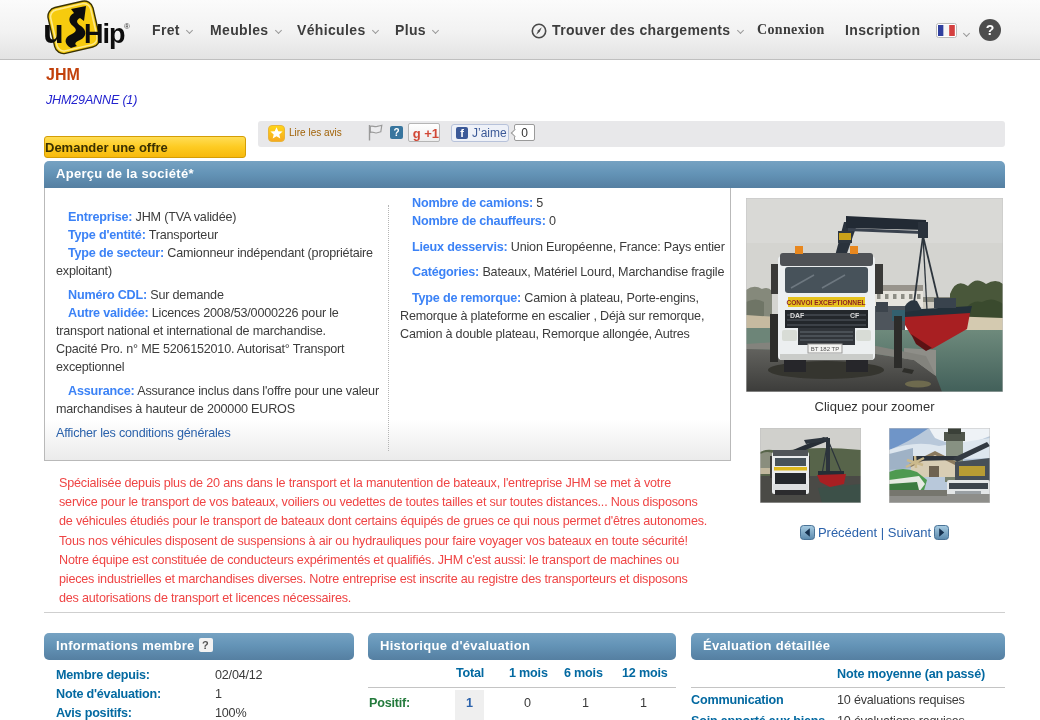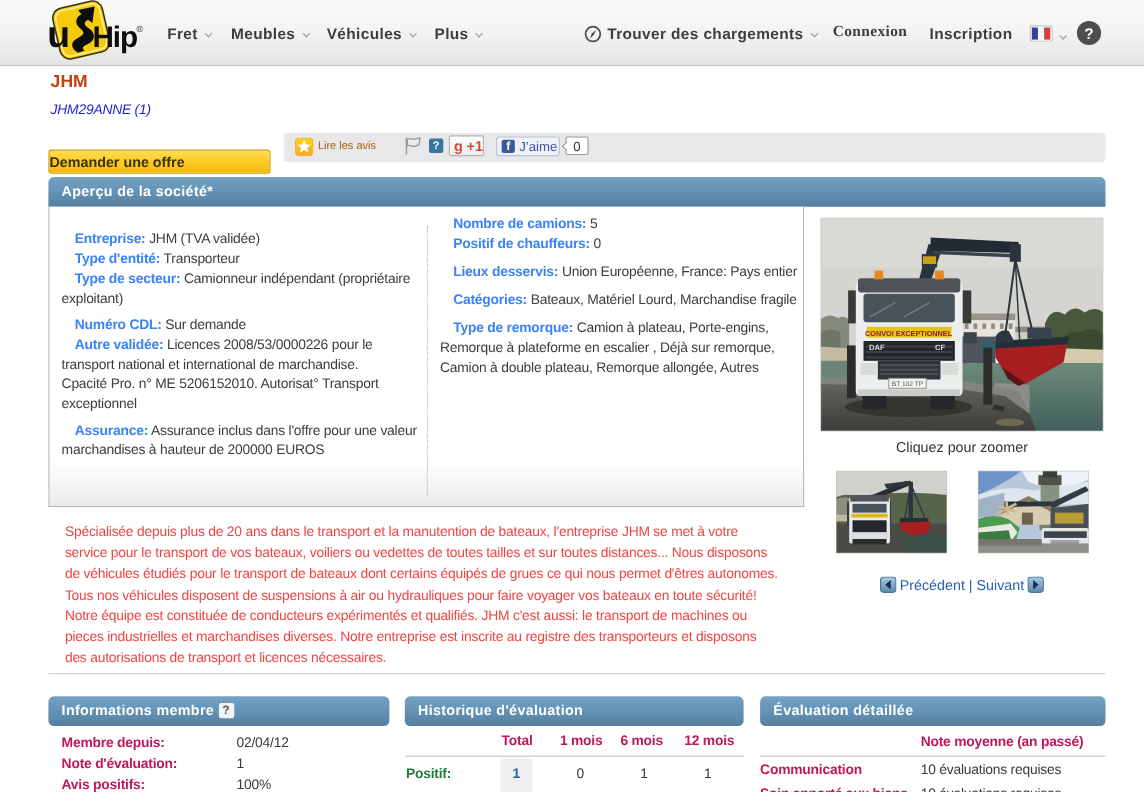--- a/index.html
+++ b/index.html
@@ -59,21 +59,21 @@
   #zoomtxt { position:absolute; left:746px; top:399px; width:257px; text-align:center;
     font-size:13px; color:#333; }
   .thumb { position:absolute; top:428px; width:101px; height:75px; }
   #nav2 { position:absolute; left:746px; top:523px; width:257px; text-align:center; }
 
   
   #p1bar { left:44px;  top:633px; width:310px; }
   #p2bar { left:368px; top:633px; width:308px; }
   #p3bar { left:691px; top:633px; width:314px; }
   .prow { position:absolute; font-size:12.6px; color:#3a3a3a; letter-spacing:-0.2px; }
-  .prow b { color:#be185d; }
+  .prow b { color:#0369a1; }
 </style>
 </head>
 <body>
 <div id="page">
 
   <div id="hdr">
     <svg class="abs" id="logo" style="left:40px; top:0;" width="92" height="58" viewBox="0 0 92 58">
       <g transform="rotate(-13 33 28)">
         <rect x="11" y="4" width="46" height="47" rx="9" fill="#f6cb0e" stroke="#3a3200" stroke-width="1.4"></rect>
         <rect x="13.5" y="6.5" width="41" height="42" rx="7" fill="none" stroke="#fde98a" stroke-width="1.6"></rect>
@@ -145,24 +145,25 @@
   <div id="colL" class="fld">
     <div><b>Entreprise:</b> JHM (TVA validée)</div>
     <div><b>Type d'entité:</b> Transporteur</div>
     <div><b>Type de secteur:</b> Camionneur indépendant (propriétaire<br>exploitant)</div>
     <div class="gap"></div>
     <div><b>Numéro CDL:</b> Sur demande</div>
     <div><b>Autre validée:</b> Licences 2008/53/0000226 pour le<br>transport national et international de marchandise.<br>Cpacité Pro. n° ME 5206152010. Autorisat° Transport<br>exceptionnel</div>
     <div class="gap"></div>
     <div><b>Assurance:</b> Assurance inclus dans l'offre pour une valeur<br>marchandises à hauteur de 200000 EUROS</div>
     <div class="gap"></div>
+    <div><a class="blue" href="#">Afficher les conditions générales</a></div>
   </div>
   <div id="colR" class="fld">
     <div><b>Nombre de camions:</b> 5</div>
-    <div><b>Positif de chauffeurs:</b> 0</div>
+    <div><b>Nombre de chauffeurs:</b> 0</div>
     <div style="height:7.5px;"></div>
     <div><b>Lieux desservis:</b> Union Européenne, France: Pays entier</div>
     <div style="height:7.5px;"></div>
     <div><b>Catégories:</b> Bateaux, Matériel Lourd, Marchandise fragile</div>
     <div style="height:7.5px;"></div>
     <div><b>Type de remorque:</b> Camion à plateau, Porte-engins,<br>Remorque à plateforme en escalier , Déjà sur remorque,<br>Camion à double plateau, Remorque allongée, Autres</div>
   </div>
 
   <svg id="photo" width="257" height="194" viewBox="0 0 257 194">
     <defs>

